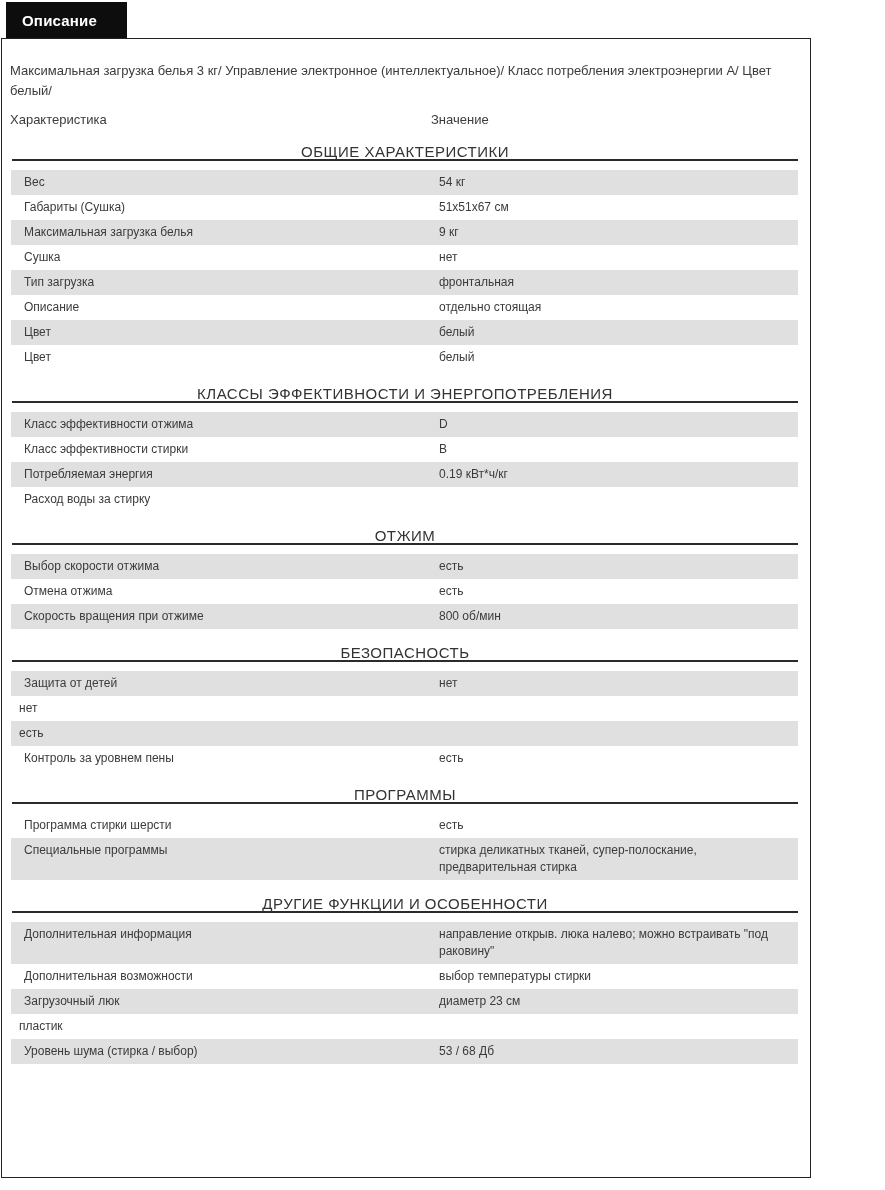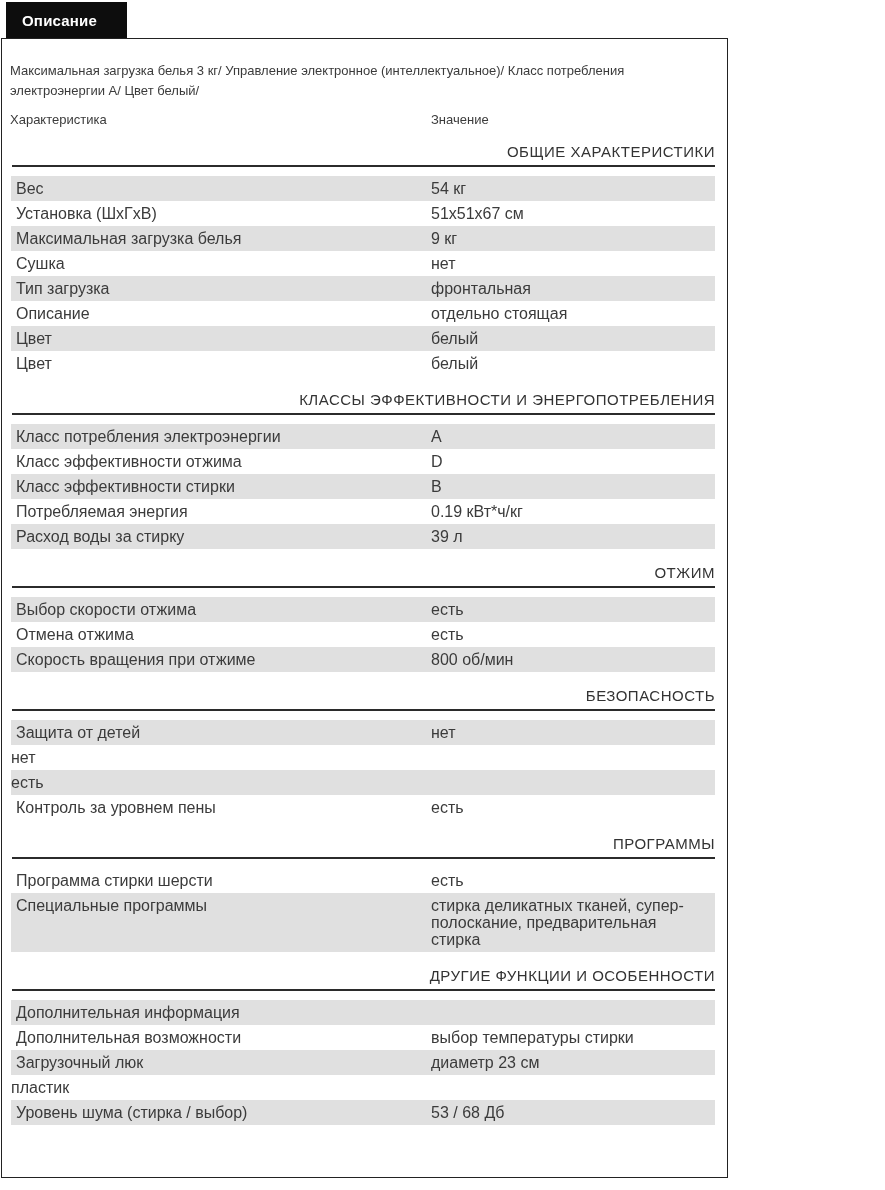--- a/index.html
+++ b/index.html
@@ -19,47 +19,46 @@
   }
   .tab{
     position:absolute;left:6px;top:2px;height:36px;
     background:var(--tab_bg);color:var(--tab_text);
     display:flex;align-items:center;
     padding:0 30px 0 16px;
     font-size:15px;font-weight:bold;letter-spacing:.2px;
     cursor:pointer;
   }
   .panel{
-    position:absolute;left:1px;top:38px;width:727px;height:1140px;
+    position:absolute;left:1px;top:38px;width:810px;height:1140px;
     border:1px solid var(--border);background:#ffffff;overflow:hidden;
   }
   .desc{
     margin:22px 14px 0 8px;
     font-size:13px;line-height:20px;
   }
   .thead{
     display:flex;margin:10px 12px 0 8px;
     font-size:13px;line-height:17px;
   }
   .thead .col-char{flex:0 0 421px;}
   .thead .col-val{flex:1;}
   .section-title{
     margin:16px 12px 0 10px;
-    text-align:right;
+    text-align:center;
     font-size:15px;font-weight:normal;line-height:15px;letter-spacing:.5px;
     color:#333333;
-    padding-bottom:6px;
     border-bottom:2px solid var(--rule);
   }
   .spec-section:first-of-type .section-title{margin-top:34px;}
   .rows{margin:9px 12px 0 9px;}
   .row{
     display:flex;align-items:flex-start;
-    min-height:25px;padding:4px 0;
-    font-size:16px;line-height:17px;
+    min-height:25px;padding:4px 8px;
+    font-size:12px;line-height:17px;
   }
   .rows .row:nth-child(odd){background:var(--row_shade);}
   .rows.invert .row:nth-child(odd){background:transparent;}
   .rows.invert .row:nth-child(even){background:var(--row_shade);}
   .row .label{flex:0 0 420px;padding-left:5px;}
   .row .value{flex:1;padding-right:10px;}
 </style>
 </head>
 <body>
 
@@ -77,21 +76,21 @@
   </div>
 
   <div class="spec-section">
     <h2 class="section-title">ОБЩИЕ ХАРАКТЕРИСТИКИ</h2>
     <div class="rows">
       <div class="row">
         <span class="label">Вес</span>
         <span class="value">54 кг</span>
       </div>
       <div class="row">
-        <span class="label">Установка (ШхГхВ)</span>
+        <span class="label">Габариты (Сушка)</span>
         <span class="value">51x51x67 см</span>
       </div>
       <div class="row">
         <span class="label">Максимальная загрузка белья</span>
         <span class="value">9 кг</span>
       </div>
       <div class="row">
         <span class="label">Сушка</span>
         <span class="value">нет</span>
       </div>
@@ -111,38 +110,33 @@
         <span class="label">Цвет</span>
         <span class="value">белый</span>
       </div>
     </div>
   </div>
 
   <div class="spec-section">
     <h2 class="section-title">КЛАССЫ ЭФФЕКТИВНОСТИ И ЭНЕРГОПОТРЕБЛЕНИЯ</h2>
     <div class="rows">
       <div class="row">
-        <span class="label">Класс потребления электроэнергии</span>
-        <span class="value">A</span>
-      </div>
-      <div class="row">
         <span class="label">Класс эффективности отжима</span>
         <span class="value">D</span>
       </div>
       <div class="row">
         <span class="label">Класс эффективности стирки</span>
         <span class="value">B</span>
       </div>
       <div class="row">
         <span class="label">Потребляемая энергия</span>
         <span class="value">0.19 кВт*ч/кг</span>
       </div>
       <div class="row">
         <span class="label">Расход воды за стирку</span>
-        <span class="value">39 л</span>
       </div>
     </div>
   </div>
 
   <div class="spec-section">
     <h2 class="section-title">ОТЖИМ</h2>
     <div class="rows">
       <div class="row">
         <span class="label">Выбор скорости отжима</span>
         <span class="value">есть</span>
@@ -190,20 +184,21 @@
         <span class="value">стирка деликатных тканей, супер-полоскание, предварительная стирка</span>
       </div>
     </div>
   </div>
 
   <div class="spec-section">
     <h2 class="section-title">ДРУГИЕ ФУНКЦИИ И ОСОБЕННОСТИ</h2>
     <div class="rows">
       <div class="row">
         <span class="label">Дополнительная информация</span>
+        <span class="value">направление открыв. люка налево; можно встраивать "под раковину"</span>
       </div>
       <div class="row">
         <span class="label">Дополнительная возможности</span>
         <span class="value">выбор температуры стирки</span>
       </div>
       <div class="row">
         <span class="label">Загрузочный люк</span>
         <span class="value">диаметр 23 см</span>
       </div>
       <div class="row">

